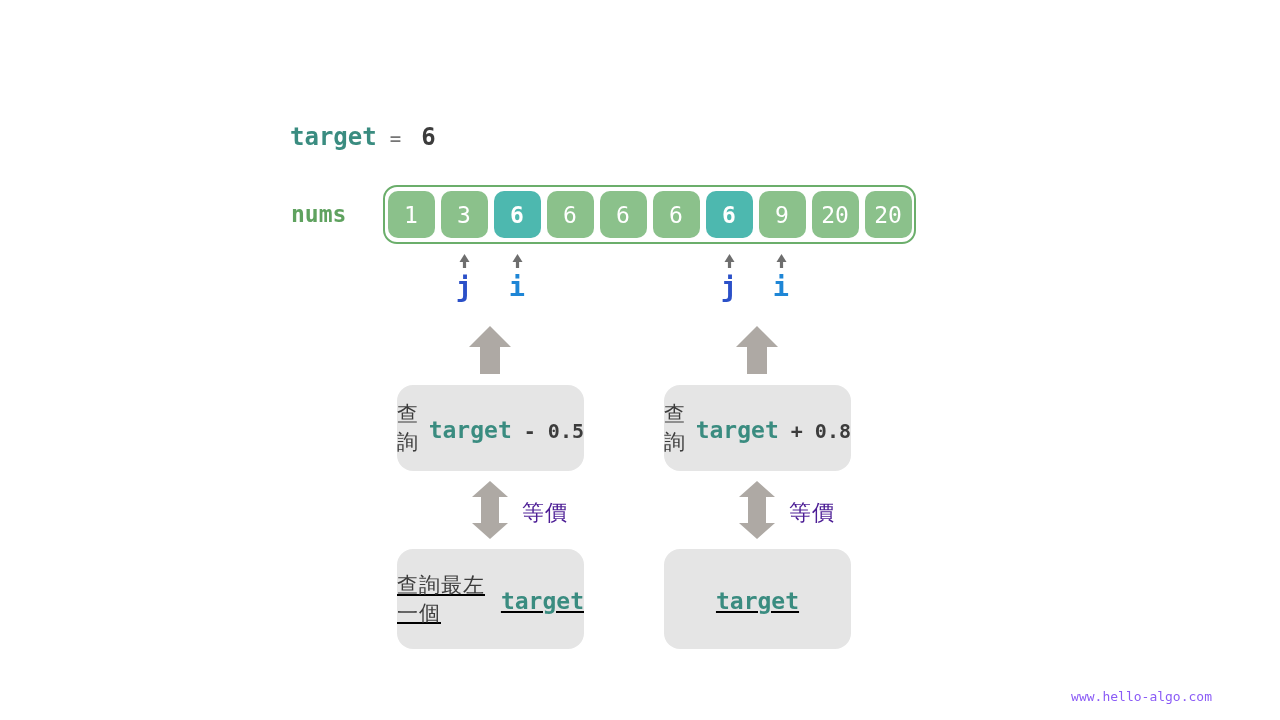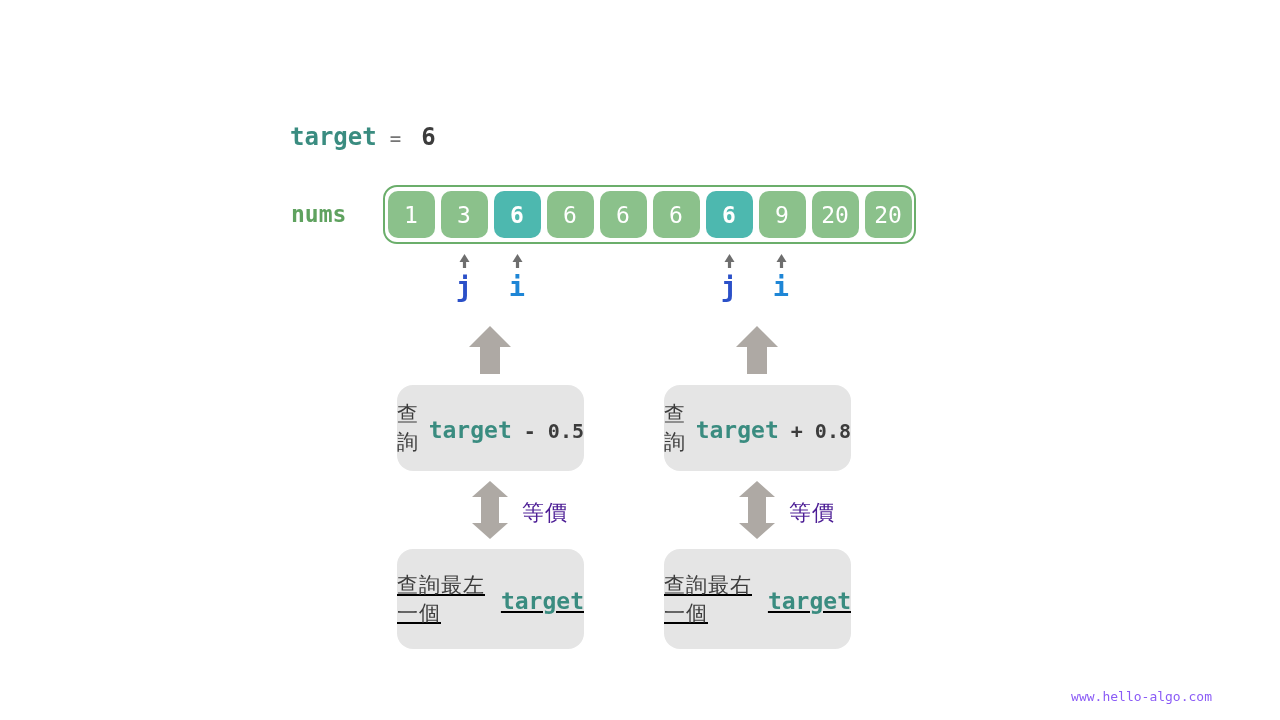--- a/index.html
+++ b/index.html
@@ -141,21 +141,20 @@
   <div class="equiv left">等價</div>
   <div class="equiv right">等價</div>
 
   <div class="gbox r lft">
     <div class="gbox-line1">查詢最左一個</div>
     <div class="gbox-line2">
       <span class="expr-var">target</span>
     </div>
   </div>
   <div class="gbox r rgt">
-    <div class="gbox-line1">查詢最右一個</div>
     <div class="gbox-line2">
       <span class="expr-var">target</span>
     </div>
   </div>
 
   <div class="watermark">www.hello-algo.com</div>
 
 </div>
 
 </body></html>

